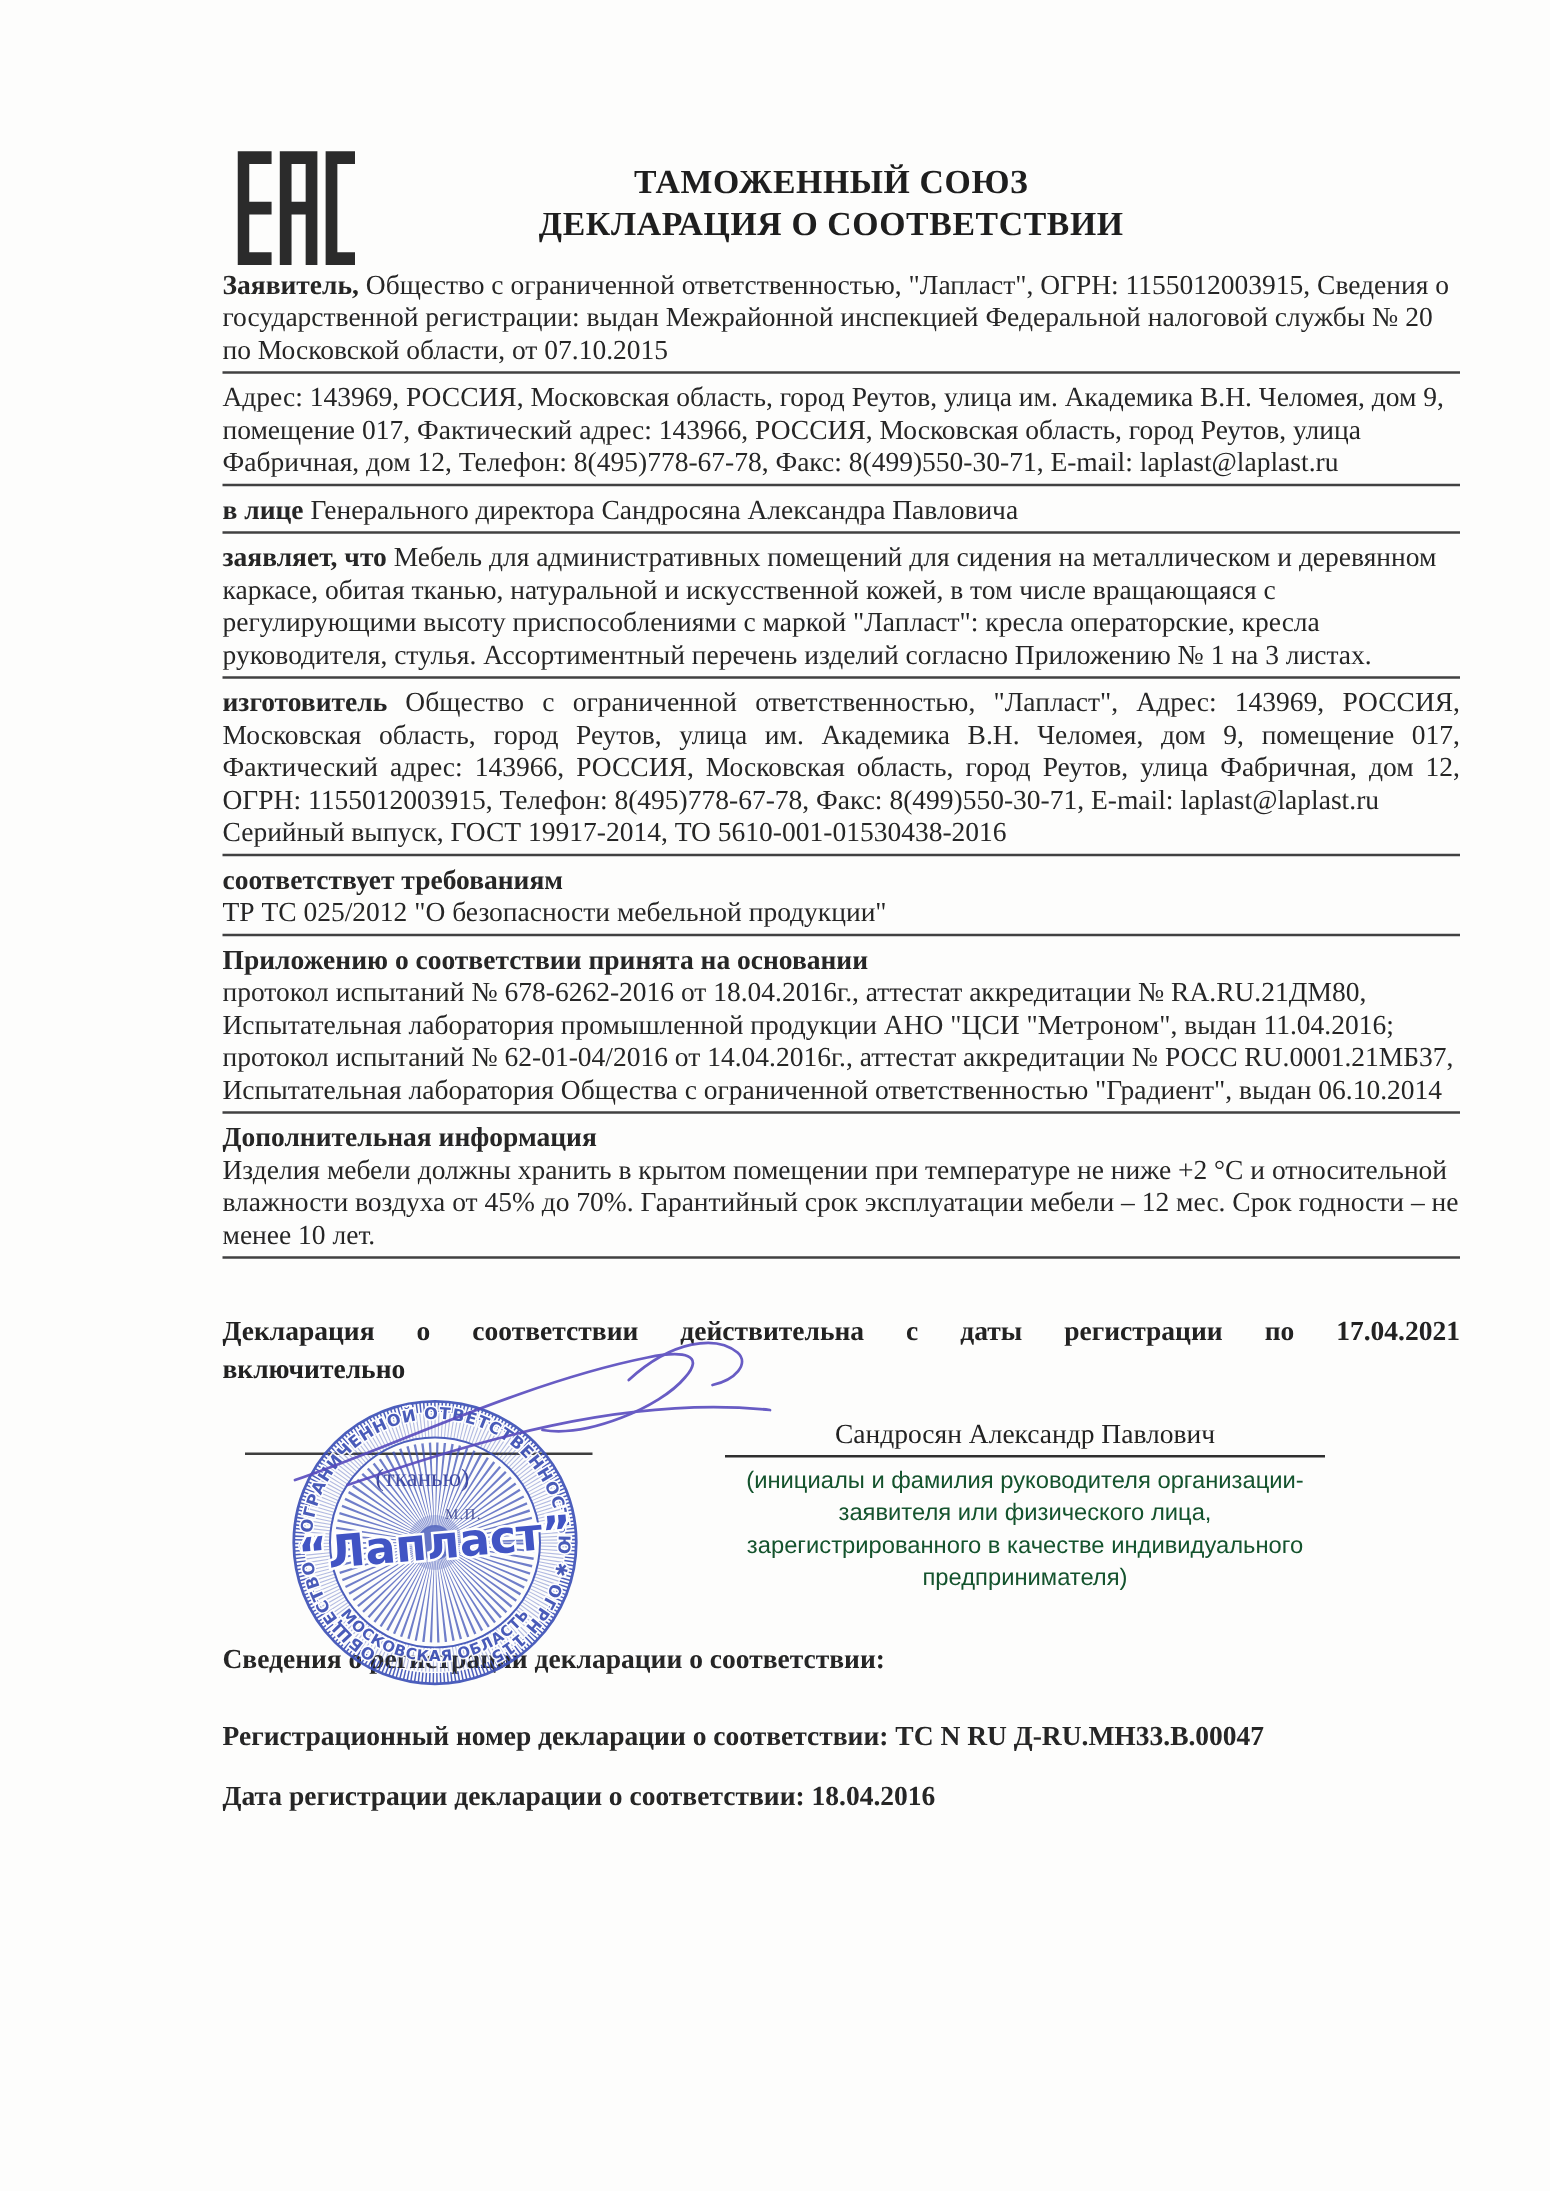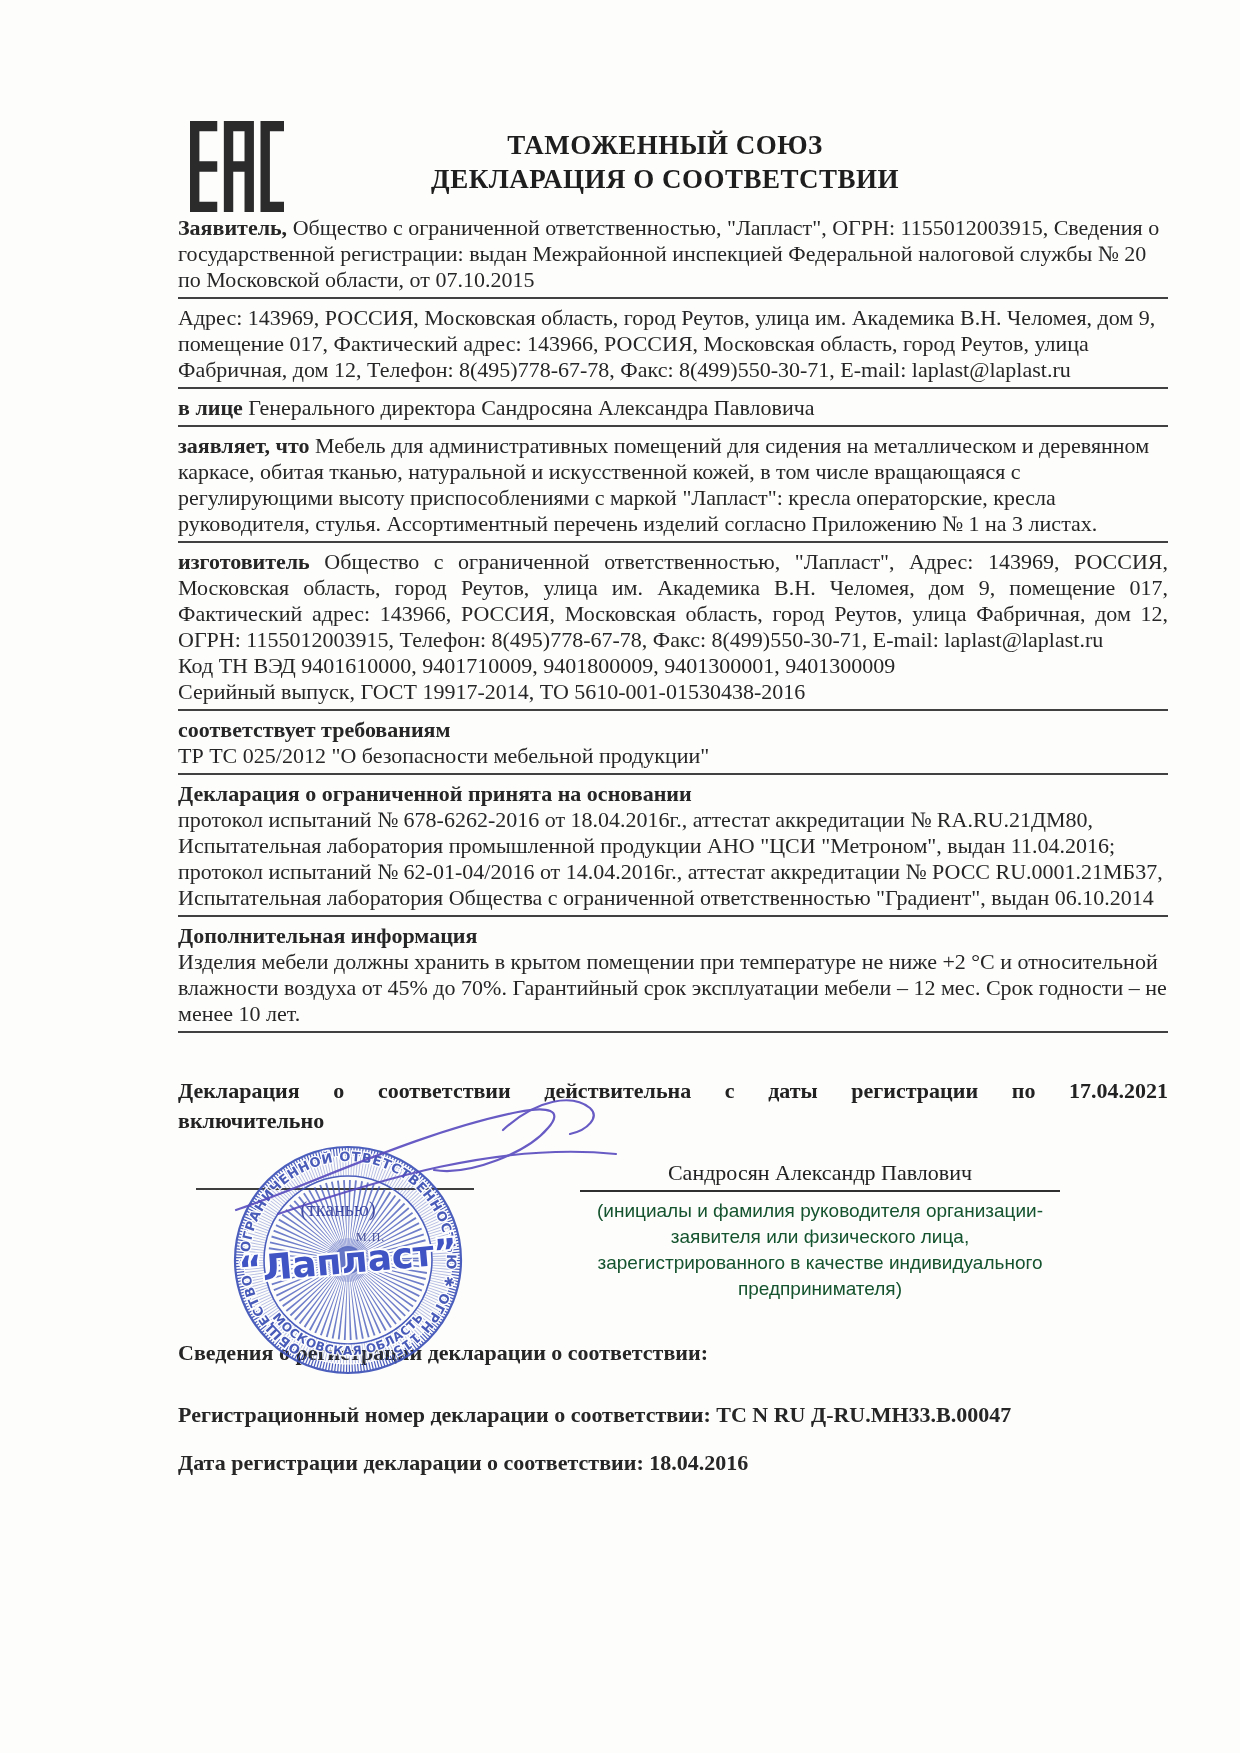--- a/index.html
+++ b/index.html
@@ -66,29 +66,28 @@
   <p class="para"><span>Адрес: 143969, РОССИЯ, Московская область, город Реутов, улица им. Академика В.Н. Челомея, дом 9, помещение 017, Фактический адрес: 143966, РОССИЯ, Московская область, город Реутов, улица Фабричная, дом 12, Телефон: 8(495)778-67-78, Факс: 8(499)550-30-71, E-mail: laplast@laplast.ru</span></p>
   <hr class="rule">
 
   <p class="para"><span class="b">в лице</span><span> Генерального директора Сандросяна Александра Павловича</span></p>
   <hr class="rule">
 
   <p class="para"><span class="b">заявляет, что</span><span> Мебель для административных помещений для сидения на металлическом и деревянном каркасе, обитая тканью, натуральной и искусственной кожей, в том числе вращающаяся с регулирующими высоту приспособлениями с маркой "Лапласт": кресла операторские, кресла руководителя, стулья. Ассортиментный перечень изделий согласно Приложению № 1 на 3 листах.</span></p>
   <hr class="rule">
 
   <p class="para just"><span class="b">изготовитель</span><span> Общество с ограниченной ответственностью, "Лапласт", Адрес: 143969, РОССИЯ, Московская область, город Реутов, улица им. Академика В.Н. Челомея, дом 9, помещение 017, Фактический адрес: 143966, РОССИЯ, Московская область, город Реутов, улица Фабричная, дом 12, ОГРН: 1155012003915, Телефон: 8(495)778-67-78, Факс: 8(499)550-30-71, E-mail: laplast@laplast.ru</span></p>
-  <p class="para">Код ТН ВЭД 9401610000, 9401710009, 9401800009, 9401300001, 9401300009</p>
   <p class="para">Серийный выпуск, ГОСТ 19917-2014, ТО 5610-001-01530438-2016</p>
   <hr class="rule">
 
   <p class="para b">соответствует требованиям</p>
   <p class="para mt6">ТР ТС 025/2012 "О безопасности мебельной продукции"</p>
   <hr class="rule">
 
-  <p class="para b">Декларация о ограниченной принята на основании</p>
+  <p class="para b">Приложению о соответствии принята на основании</p>
   <p class="para mt16">протокол испытаний № 678-6262-2016 от 18.04.2016г., аттестат аккредитации № RA.RU.21ДМ80, Испытательная лаборатория промышленной продукции АНО "ЦСИ "Метроном", выдан 11.04.2016; протокол испытаний № 62-01-04/2016 от 14.04.2016г., аттестат аккредитации № РОСС RU.0001.21МБ37, Испытательная лаборатория Общества с ограниченной ответственностью "Градиент", выдан 06.10.2014</p>
   <hr class="rule">
 
   <p class="para b">Дополнительная информация</p>
   <p class="para mt2">Изделия мебели должны хранить в крытом помещении при температуре не ниже +2 °С и относительной влажности воздуха от 45% до 70%. Гарантийный срок эксплуатации мебели – 12 мес. Срок годности – не менее 10 лет.</p>
   <hr class="rule">
 
   <div class="validity">
     <div class="v1">Декларация о соответствии действительна с даты регистрации по 17.04.2021</div>
     <div>включительно</div>

